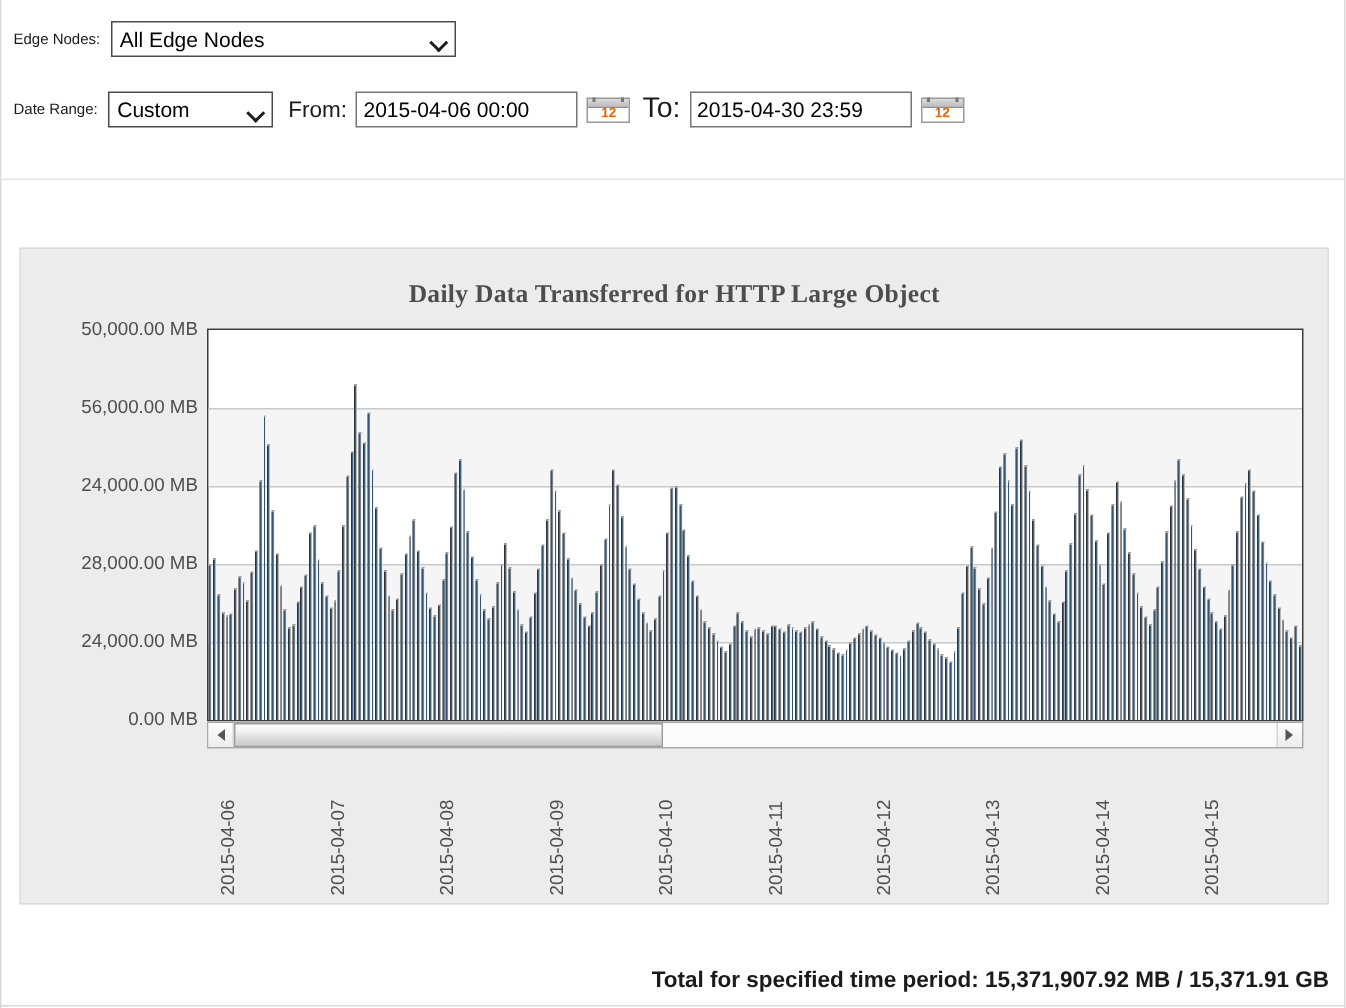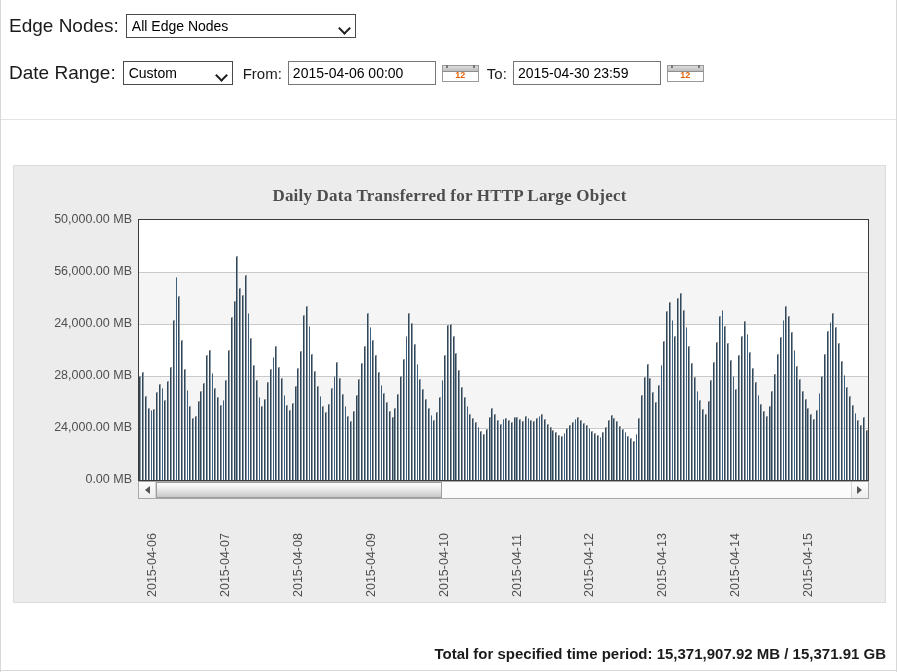--- a/index.html
+++ b/index.html
@@ -41,21 +41,21 @@
   .ctl-row {
     position: absolute;
     display: flex;
     align-items: center;
     white-space: nowrap;
   }
   #row-edge { left: 8px; top: 14px; }
   #row-date { left: 8px; top: 61px; }
 
   .ctl-label {
-    font-size: 19px;
+    font-size: 10px;
     color: #1a1a1a;
     margin-right: 7px;
     font-family: "Liberation Sans", sans-serif;
   }
 
   
   .sel {
     -webkit-appearance: none;
     appearance: none;
     background: #ffffff;
@@ -104,21 +104,21 @@
     font-size: 14px;
     color: #000;
     height: 24px;
     box-sizing: border-box;
     padding: 0 4px;
     outline: none;
   }
   #from-input, #to-input { width: 148px; }
 
   .cal-btn {
-    width: 37px;
+    width: 29px;
     height: 17px;
     margin-left: 6px;
     margin-right: 2px;
     position: relative;
     display: inline-block;
     background: #ffffff;
     border: 1px solid #9a9a9a;
     box-sizing: border-box;
     cursor: pointer;
     flex: 0 0 auto;
@@ -145,21 +145,21 @@
     left: 0; right: 0; bottom: 0px;
     text-align: center;
     font-family: "Liberation Sans", sans-serif;
     font-size: 9px;
     font-weight: bold;
     line-height: 11px;
     color: #e8640a;
   }
 
   .lbl-from { margin: 0 6px 0 10px; font-size: 15px; }
-  .lbl-to   { margin: 0 6px 0 6px;  font-size: 15px; }
+  .lbl-to   { margin: 0 6px 0 6px;  font-size: 19px; }
 
   
   #chart-panel {
     position: absolute;
     left: 12px;
     top: 165px;
     width: 873px;
     height: 438px;
     background: #ececec;
     border: 1px solid #dcdcdc;

